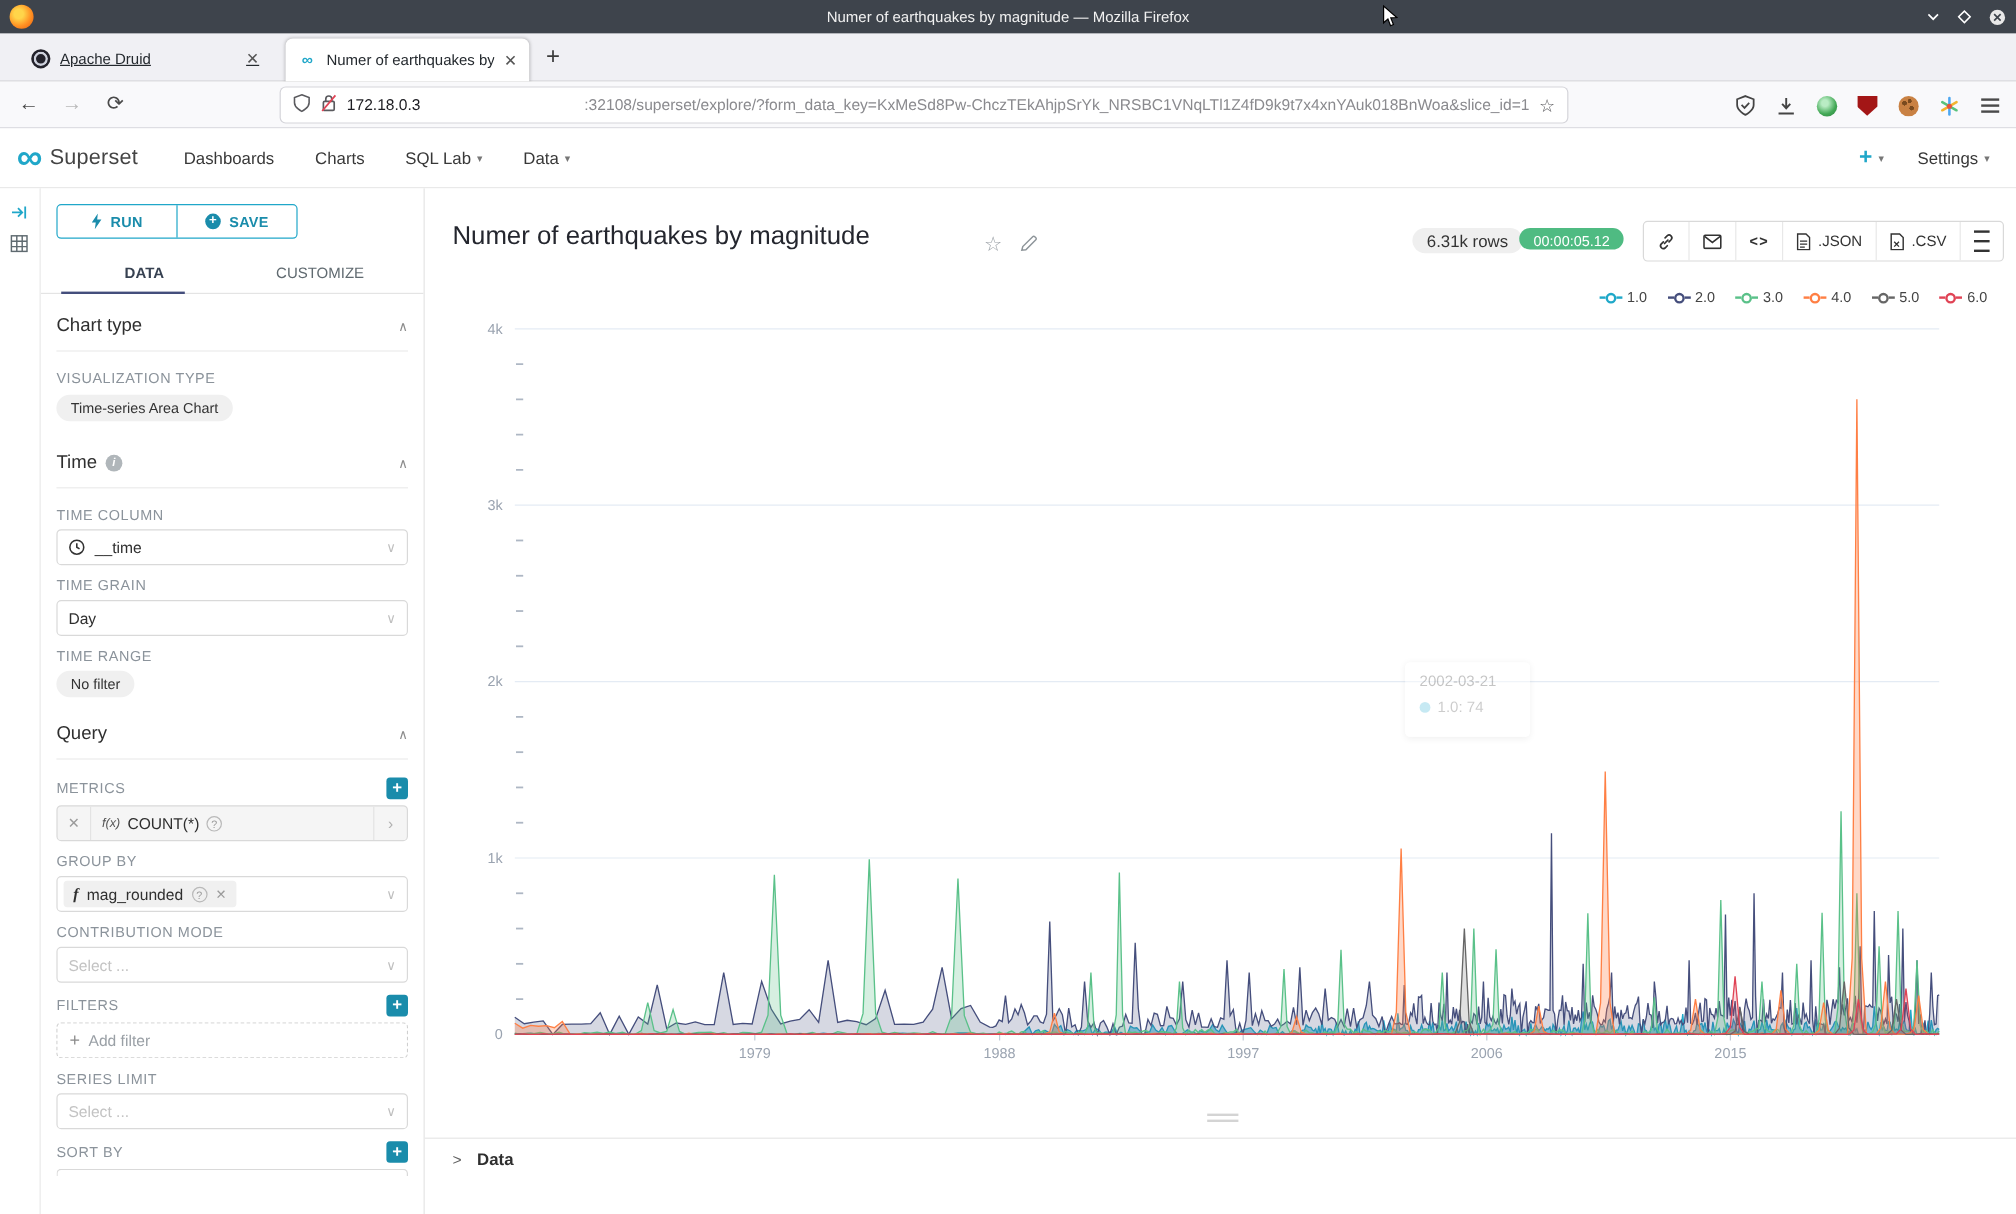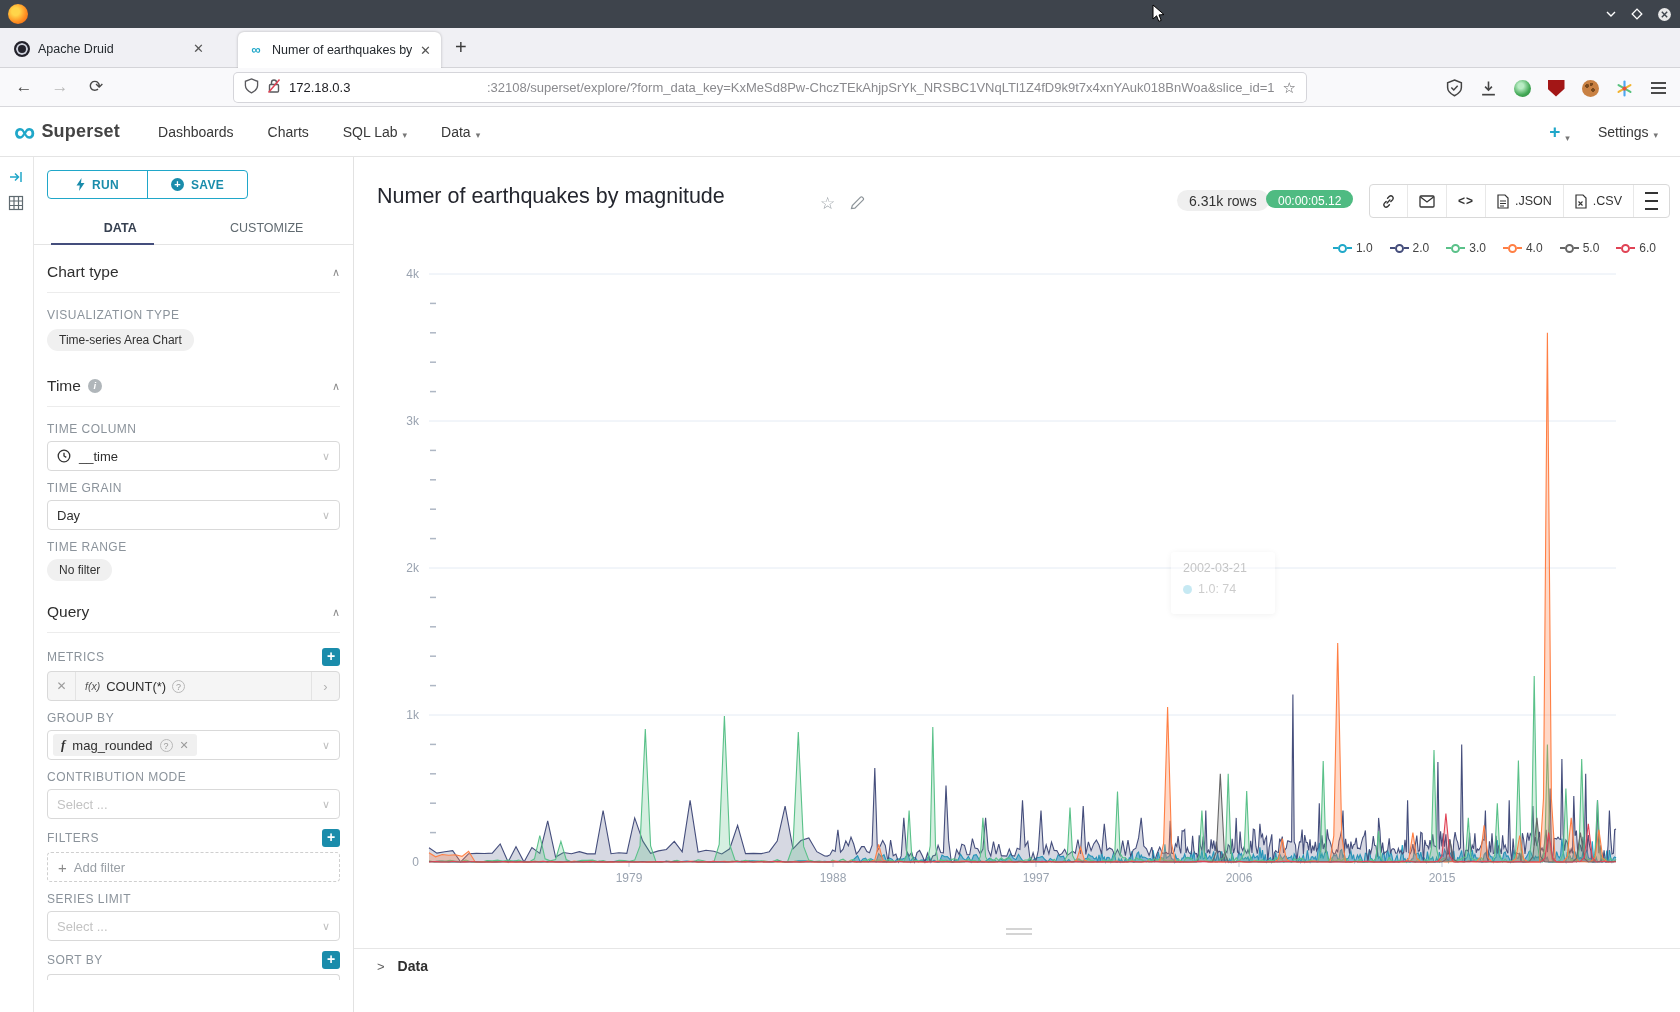--- a/index.html
+++ b/index.html
@@ -13,21 +13,21 @@
   .ff-logo { position:absolute; left:8px; top:4px; width:20px; height:20px; border-radius:50%;
     background:radial-gradient(circle at 38% 38%, #ffd54a 0 22%, #ff9123 58%, #e8590c 100%); }
   .win-title { position:absolute; left:0; right:0; text-align:center; font-size:12.5px; color:#f1f1f1; }
   .win-controls { position:absolute; right:8px; top:0; height:28px; display:flex; gap:14px; align-items:center; }
   .win-controls svg { display:block; }
 
   .tabbar { position:absolute; left:0; top:28px; width:1680px; height:40px; background:#f0f0f4;
     border-bottom:1px solid #d4d4d8; }
   .tab { position:absolute; top:4px; height:33px; display:flex; align-items:center; gap:8px;
     padding:0 10px; font-size:12.5px; color:#24292e; }
-  .tab.inactive { left:4px; width:210px; }
+  .tab.inactive { left:16px; width:210px;text-decoration:underline; }
   .tab.active { left:238px; width:203px; background:#fff; border-radius:6px 6px 0 0;
     box-shadow:0 0 3px rgba(0,0,0,.25); height:36px; top:4px; }
   .tab .tab-label { white-space:nowrap; overflow:hidden; max-width:140px; }
   .tab .close-x { color:#555; font-size:13px; margin-left:auto; }
   .favicon { width:16px; height:16px; border-radius:50%; flex:0 0 16px; }
   .druid-fav { background:#23222b; border:2px solid #23222b; box-shadow:inset 0 0 0 2px #cfd2dd; }
   .superset-fav { color:#20A7C9; font-weight:bold; font-size:13px; line-height:16px; text-align:center; background:transparent; }
   .newtab-btn { position:absolute; left:455px; top:8px; font-size:20px; color:#3b3b3b; }
 
   .urlbar { position:absolute; left:0; top:68px; width:1680px; height:39px; background:#f9f9fb;
@@ -50,23 +50,23 @@
     radial-gradient(circle at 65% 60%, #7a4a1e 0 12%, transparent 13%),
     radial-gradient(circle at 55% 25%, #7a4a1e 0 10%, transparent 11%), #c98143; }
   .burger { display:flex; flex-direction:column; gap:3px; }
   .burger i { display:block; width:15px; height:2px; background:#4a4a4a; }
 
   
   .appnav { position:absolute; left:0; top:107px; width:1680px; height:50px; background:#fff;
     border-bottom:1px solid #e4e4e4; display:flex; align-items:center; }
   .brand { display:flex; align-items:center; gap:6px; margin-left:14px; }
   .brand-inf { font-size:30px; font-weight:bold; color:#20A7C9; line-height:30px; }
-  .brand-name { font-size:18px; font-weight:bold; color:#444; letter-spacing:.2px; }
+  .brand-name { font-size:18px; font-weight:normal; color:#444; letter-spacing:.2px; }
   .navitems { display:flex; gap:34px; margin-left:38px; font-size:14px; color:#383838; }
-  .navitem { display:flex; gap:5px; align-items:flex-end; }
+  .navitem { display:flex; gap:5px; align-items:center; }
   .caret { font-size:9px; color:#777; }
   .nav-right { margin-left:auto; margin-right:22px; display:flex; gap:28px; align-items:center; font-size:14px; color:#383838; }
   .plus-teal { color:#20A7C9; font-size:19px; font-weight:bold; }
 
   
   .iconstrip { position:absolute; left:0; top:157px; width:34px; bottom:0; background:#fff;
     border-right:1px solid #e6e6e6; }
   .strip-ic { position:absolute; left:8px; font-size:15px; }
 
   
@@ -150,20 +150,21 @@
   .data-chev { color:#5f5f5f; font-size:13px; }
   .data-label { font-size:14px; font-weight:bold; color:#2f2f2f; }
 
   .cursor { position:absolute; left:1152px; top:4px; z-index:50; }
 </style>
 </head>
 <body>
 
 <div class="titlebar">
   <div class="ff-logo"></div>
+  <div class="win-title">Numer of earthquakes by magnitude — Mozilla Firefox</div>
   <div class="win-controls">
     <span>
         <svg width="12" height="12" viewBox="0 0 12 12">
           <path d="M2 4 L6 8 L10 4" stroke="#fff" stroke-width="1.4" fill="none"></path>
         </svg>
       </span>
     <span>
         <svg width="12" height="12" viewBox="0 0 12 12">
           <rect x="2.6" y="2.6" width="6.8" height="6.8" transform="rotate(45 6 6)" stroke="#fff" stroke-width="1.3" fill="none"></rect>
         </svg>

